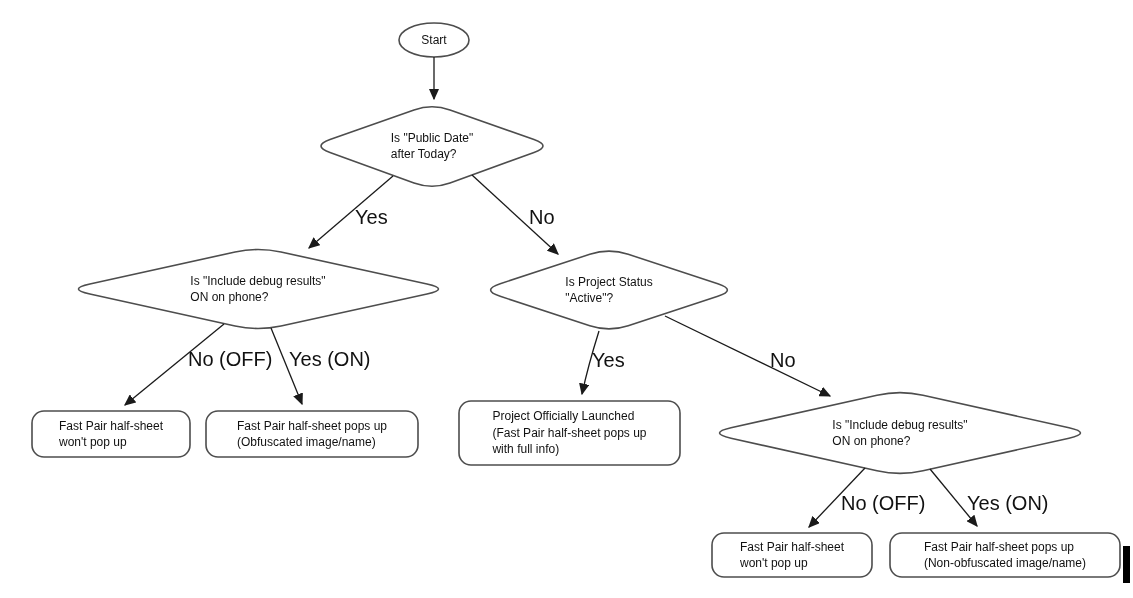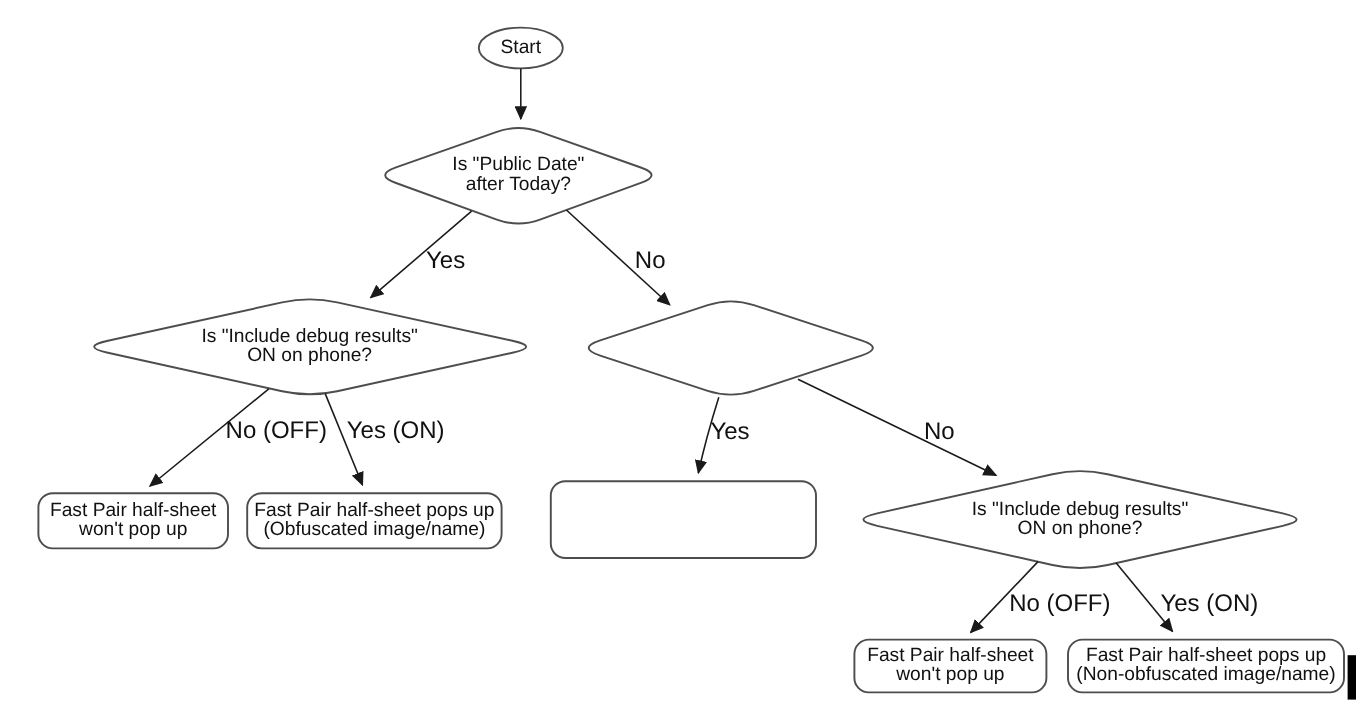--- a/index.html
+++ b/index.html
@@ -28,23 +28,22 @@
   .edge {
     fill: none;
     stroke: #1a1a1a;
     stroke-width: 1.3;
   }
   .node-label {
     position: absolute;
     display: flex;
     align-items: center;
     justify-content: center;
-    text-align: center;
     white-space: pre-line;
-    font-size: 16px;
+    font-size: 12px;
     line-height: 16.5px;
     color: #111111;
   }
   .edge-label {
     position: absolute;
     font-size: 20px;
     line-height: 17px;
     color: #111111;
     white-space: nowrap;
   }
@@ -97,30 +96,35 @@
   </svg>
 
   <div class="node-label" style="left:399px; top:23px; width:70px; height:34px;">Start</div>
 
   <div class="node-label" style="left:342px; top:112px; width:180px; height:68px;">Is "Public Date"
 after Today?</div>
 
   <div class="node-label" style="left:108px; top:255px; width:300px; height:68px;">Is "Include debug results"
 ON on phone?</div>
 
+  <div class="node-label" style="left:509px; top:256px; width:200px; height:68px;">Is Project Status
+"Active"?</div>
 
   <div class="node-label" style="left:750px; top:399px; width:300px; height:68px;">Is "Include debug results"
 ON on phone?</div>
 
   <div class="node-label" style="left:32px; top:411px; width:158px; height:46px;">Fast Pair half-sheet
 won't pop up</div>
 
   <div class="node-label" style="left:206px; top:411px; width:212px; height:46px;">Fast Pair half-sheet pops up
 (Obfuscated image/name)</div>
 
+  <div class="node-label" style="left:459px; top:401px; width:221px; height:64px;">Project Officially Launched
+(Fast Pair half-sheet pops up
+with full info)</div>
 
   <div class="node-label" style="left:712px; top:533px; width:160px; height:44px;">Fast Pair half-sheet
 won't pop up</div>
 
   <div class="node-label" style="left:890px; top:533px; width:230px; height:44px;">Fast Pair half-sheet pops up
 (Non-obfuscated image/name)</div>
 
   <div class="edge-label" style="left:355px; top:209px;">Yes</div>
   <div class="edge-label" style="left:529px; top:209px;">No</div>
   <div class="edge-label" style="left:188px; top:351px;">No (OFF)</div>

